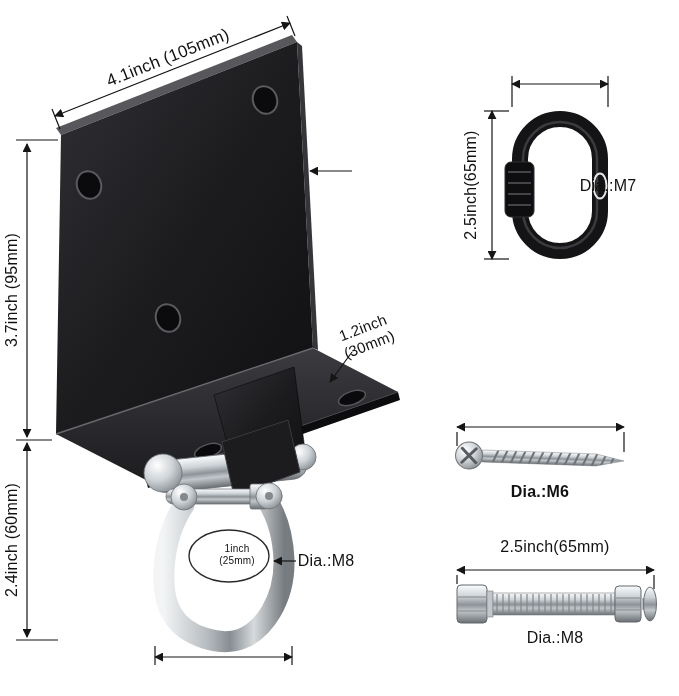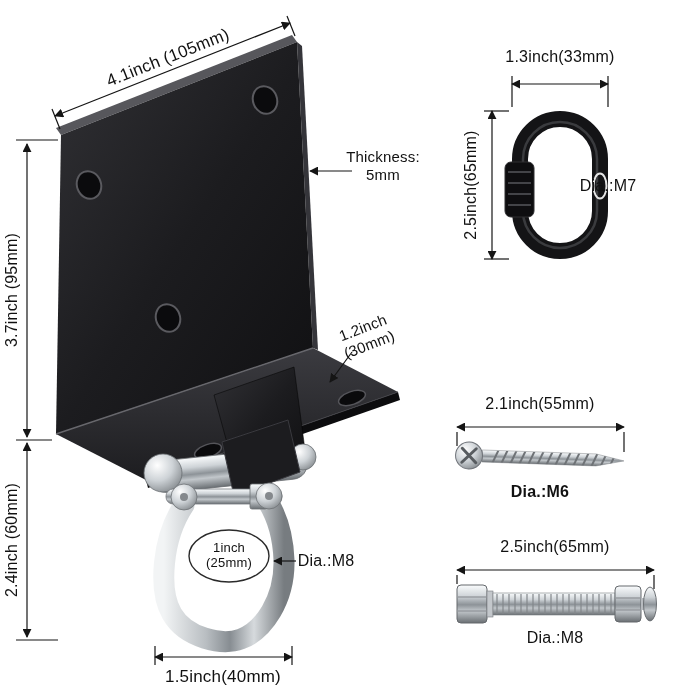--- a/index.html
+++ b/index.html
@@ -3,21 +3,21 @@
 <meta charset="utf-8">
 <style>
   html,body{margin:0;padding:0;background:#ffffff;}
   .stage{position:relative;width:679px;height:696px;background:#ffffff;overflow:hidden;
          font-family:"Liberation Sans","DejaVu Sans",sans-serif;color:#111;}
   .stage svg{position:absolute;left:0;top:0;}
   .lbl{position:absolute;white-space:nowrap;color:#111;transform:translate(-50%,-50%);
        font-size:16px;letter-spacing:0.2px;}
   .lbl.big{font-size:17px;}
   .lbl.small{font-size:15px;}
-  .lbl.tiny{font-size:13px;}
+  .lbl.tiny{font-size:10px;margin-left:8px;}
   .lbl.rot90{transform:translate(-50%,-50%) rotate(-90deg);}
   .lbl.rot21{transform:translate(-50%,-50%) rotate(-21.6deg);}
   .lbl2{text-align:center;line-height:1.18;}
   .lbl2 span{display:block;}
 </style>
 </head>
 <body>
 
 <div class="stage">
 
@@ -211,46 +211,39 @@
     <line x1="457" y1="570" x2="654" y2="570" marker-start="url(#arr)" marker-end="url(#arr)"></line>
   </g>
 </svg>
 
 <div class="lbl big rot21" style="left:168px;top:58px;">4.1inch (105mm)</div>
 
 <div class="lbl rot90" style="left:12px;top:290px;">3.7inch (95mm)</div>
 
 <div class="lbl rot90" style="left:12px;top:540px;">2.4inch (60mm)</div>
 
-<div class="lbl small lbl2" style="left:383px;top:166px;">
-  <span>Thickness:</span>
-  <span>5mm</span>
-</div>
 
 <div class="lbl small lbl2" style="left:366px;top:336px;transform:translate(-50%,-50%) rotate(-21deg);">
   <span>1.2inch</span>
   <span>(30mm)</span>
 </div>
 
 <div class="lbl tiny lbl2" style="left:229px;top:555px;">
   <span>1inch</span>
   <span>(25mm)</span>
 </div>
 
 <div class="lbl" style="left:326px;top:561px;">Dia.:M8</div>
 
-<div class="lbl big" style="left:223px;top:677px;">1.5inch(40mm)</div>
-
-<div class="lbl" style="left:560px;top:57px;">1.3inch(33mm)</div>
+
 
 <div class="lbl rot90" style="left:471px;top:185px;">2.5inch(65mm)</div>
 
 <div class="lbl" style="left:608px;top:186px;">Dia.:M7</div>
 
-<div class="lbl" style="left:540px;top:404px;">2.1inch(55mm)</div>
 
 <div class="lbl" style="left:540px;top:492px;font-weight:bold;">Dia.:M6</div>
 
 <div class="lbl" style="left:555px;top:547px;">2.5inch(65mm)</div>
 
 <div class="lbl" style="left:555px;top:638px;">Dia.:M8</div>
 
 </div>
 
 </body></html>

